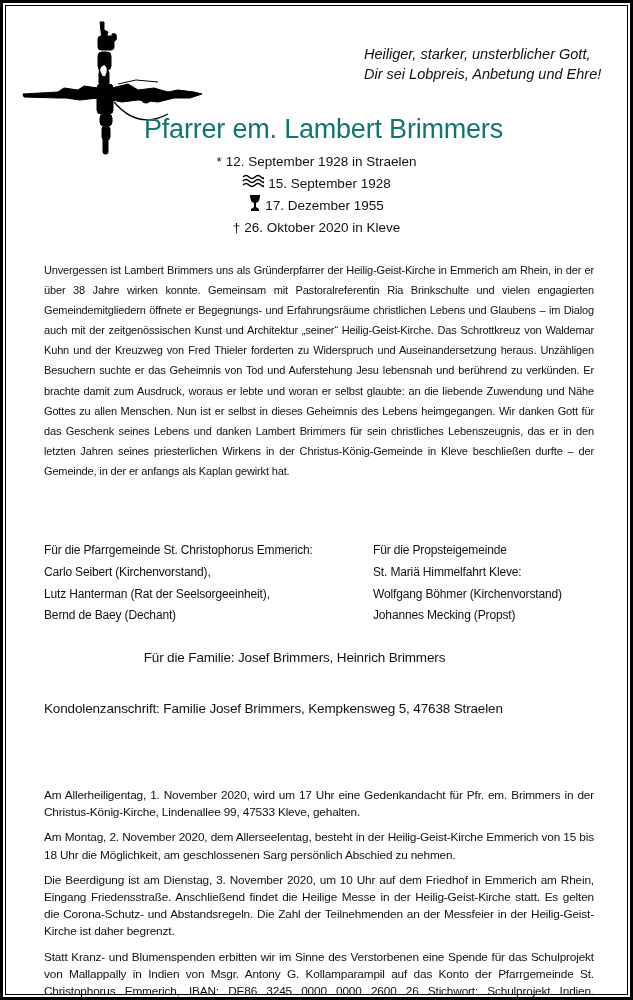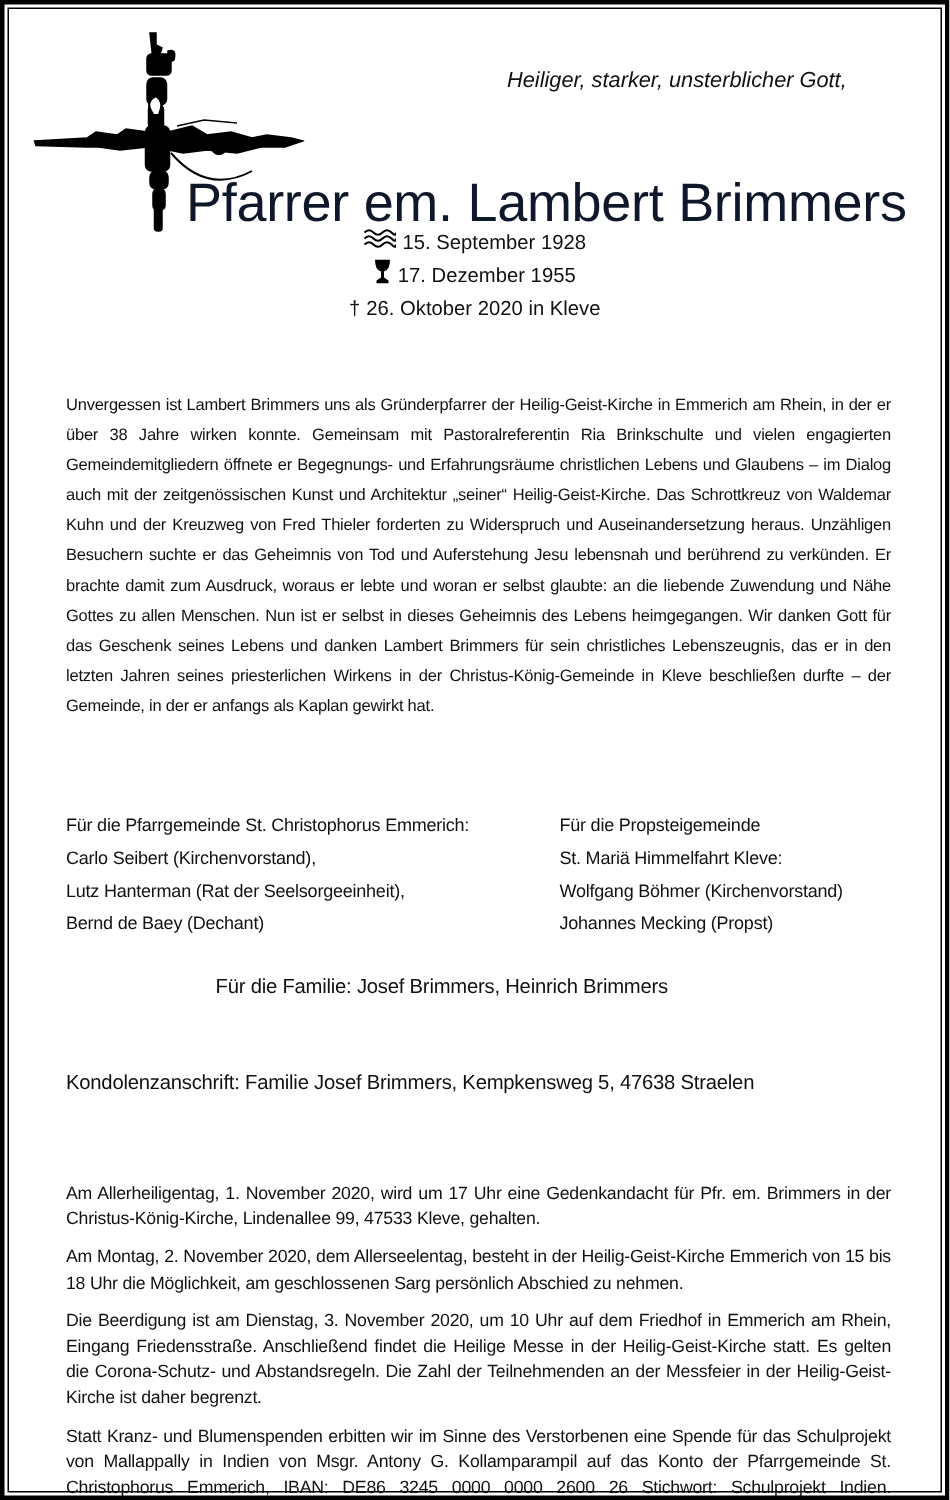--- a/index.html
+++ b/index.html
@@ -3,34 +3,34 @@
 <meta charset="utf-8">
 <style>
   html, body { margin:0; padding:0; background:#fff; }
   body { width:633px; height:1000px; position:relative; overflow:hidden;
          font-family:"Liberation Sans", sans-serif; color:#111; }
   .frame-outer { position:absolute; left:0; top:0; width:633px; height:1000px; box-sizing:border-box;
                  border:3px solid #000; }
   .frame-inner { position:absolute; left:5px; top:5px; right:5px; bottom:5px; box-sizing:border-box;
                  border:1px solid #000; }
   .cross { position:absolute; left:18px; top:18px; width:185px; height:140px; }
-  .motto { position:absolute; left:338px; top:44px; width:260px; font-style:italic; font-size:14.5px;
+  .motto { position:absolute; left:364px; top:44px; width:260px; font-style:italic; font-size:14.5px;
            line-height:20px; color:#111; }
   .motto div { white-space:nowrap; }
-  .name { position:absolute; left:124px; top:114px; font-size:36px; letter-spacing:-0.2px; color:#0f172a; white-space:nowrap; }
+  .name { position:absolute; left:144px; top:114px; font-size:27px; letter-spacing:-0.2px; color:#0f766e; white-space:nowrap; }
   .dates { position:absolute; left:0; width:633px; top:151px; font-size:13.5px; }
   .date-line { text-align:center; height:22px; line-height:22px; white-space:nowrap; }
   .date-line .sym { display:inline-block; vertical-align:middle; margin-right:4px; }
   .body-text { position:absolute; left:44px; width:550px; top:260px; font-size:11px; line-height:20.1px;
                text-align:justify; letter-spacing:-0.15px; }
   .sign { position:absolute; top:540px; font-size:12px; line-height:21.8px; letter-spacing:-0.15px; white-space:nowrap; }
   .sign.left { left:44px; }
   .sign.right { left:373px; }
   .family { position:absolute; top:650px; left:0; width:589px; text-align:center; font-size:13.5px; letter-spacing:-0.15px; }
-  .address { position:absolute; top:701px; left:44px; font-size:13.5px; letter-spacing:-0.15px; white-space:nowrap;margin-top:13px; }
+  .address { position:absolute; top:701px; left:44px; font-size:13.5px; letter-spacing:-0.15px; white-space:nowrap; }
   .notes { position:absolute; left:44px; width:550px; top:743px; font-size:11.8px; line-height:17.2px;
            text-align:justify; letter-spacing:-0.15px;margin-top:44px; }
   .notes p { margin:0 0 8px 0; }
 </style>
 </head>
 <body>
 
 <div class="frame-outer"></div>
 <div class="frame-inner"></div>
 
@@ -55,25 +55,29 @@
     <circle cx="128" cy="80" r="5"></circle>
     <circle cx="146" cy="78" r="4"></circle>
     <path d="M96 84 Q120 112 150 96" fill="none" stroke-width="1.3"></path>
     <path d="M100 66 L118 62 L140 64" fill="none" stroke-width="1"></path>
     <path d="M84 58 Q78 50 86 46 Q92 50 88 58" fill="#fff" stroke-width="1.5"></path>
   </g>
 </svg>
 
 <div class="motto">
   <div>Heiliger, starker, unsterblicher Gott,</div>
+  <div>Dir sei Lobpreis, Anbetung und Ehre!</div>
 </div>
 
 <div class="name">Pfarrer em. Lambert Brimmers</div>
 
 <div class="dates">
+  <div class="date-line">
+    <span class="sym">*</span><span>12. September 1928 in Straelen</span>
+  </div>
   <div class="date-line">
     <span class="sym">
       <svg width="22" height="14" viewBox="0 0 22 14">
           <g fill="none" stroke="#000" stroke-width="1.4">
         <path d="M1 3 Q4 0 7 3 T13 3 T19 3 T22 3"></path>
         <path d="M1 7 Q4 4 7 7 T13 7 T19 7 T22 7"></path>
         <path d="M1 11 Q4 8 7 11 T13 11 T19 11 T22 11"></path>
       </g>
         </svg>
     </span><span>15. September 1928</span>

